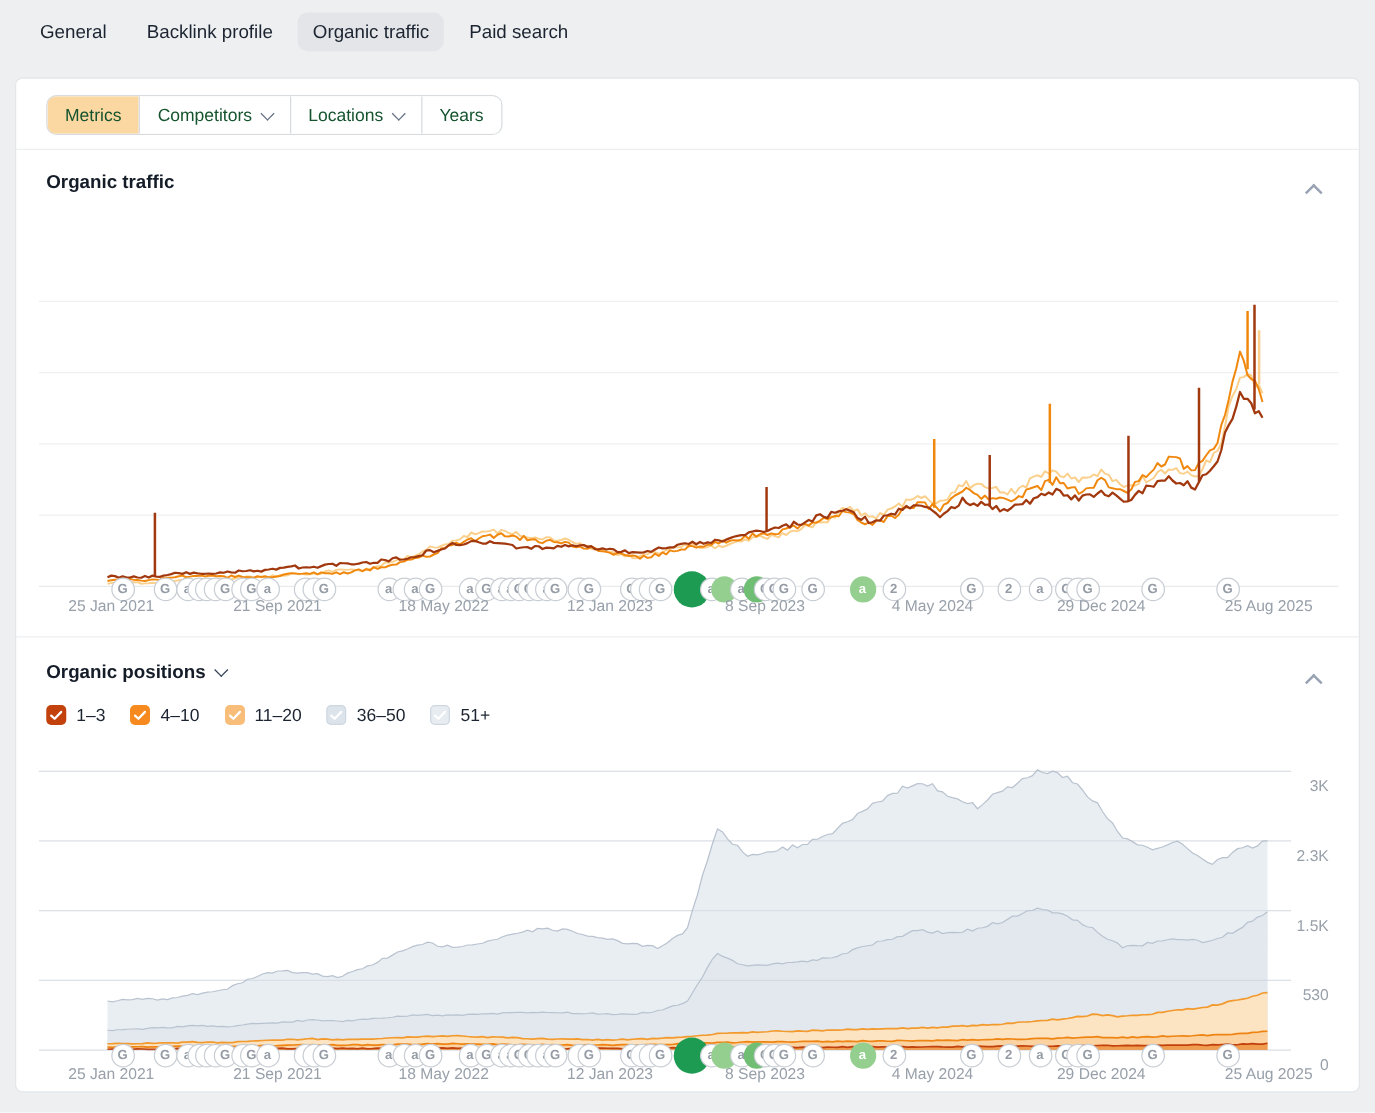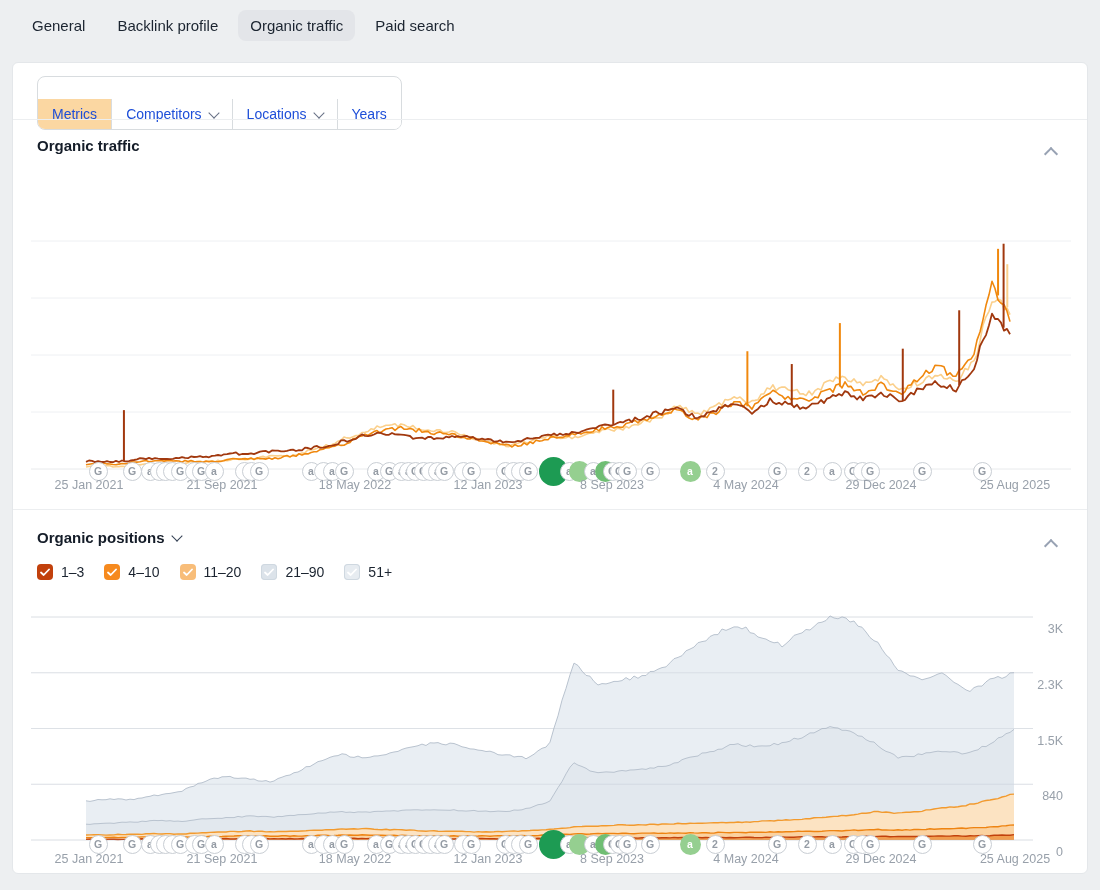--- a/index.html
+++ b/index.html
@@ -7,21 +7,21 @@
   
   .tab-bar{position:absolute;left:20px;top:10px;display:flex;gap:8px;align-items:center;}
   .tab{padding:7px 12px;border-radius:8px;font-size:15px;color:#1b2430;cursor:pointer;white-space:nowrap;}
   .tab.active{background:#e3e5e9;}
   
   .card{position:absolute;left:12px;top:62px;width:1076px;height:812px;background:#fff;border:1px solid #e4e7ea;border-radius:6px;box-sizing:border-box;}
   .divider{position:absolute;left:0;width:100%;height:1px;background:#eceef0;}
   
   .toolbar{position:absolute;left:24px;right:24px;top:13px;display:flex;align-items:center;justify-content:space-between;}
   .segmented{display:flex;border:1px solid #d8dcdf;border-radius:8px;overflow:hidden;background:#fff;}
-  .seg{display:flex;align-items:center;gap:8px;padding:7px 14px;font-size:14px;color:#1d4ed8;border-left:1px solid #d8dcdf;cursor:pointer;background:#fff;margin-top:22px;}
+  .seg{display:flex;align-items:center;gap:8px;padding:7px 14px;font-size:14px;color:#14532d;border-left:1px solid #d8dcdf;cursor:pointer;background:#fff;}
   .seg:first-child{border-left:none;}
   .seg-active{background:#fbd7a2;}
   .right-cluster{display:flex;align-items:center;gap:8px;}
   .btn{display:inline-flex;align-items:center;gap:9px;border:1px solid #d8dcdf;border-radius:8px;background:#fff;padding:7px 12px;font-size:14px;color:#101828;cursor:pointer;white-space:nowrap;}
   .chev{width:7px;height:7px;border-right:1.6px solid #667085;border-bottom:1.6px solid #667085;transform:rotate(45deg);margin-top:-3px;display:inline-block;}
   .chev.dark{border-color:#344054;}
   .collapse-btn{position:absolute;right:26px;width:20px;height:20px;display:flex;align-items:center;justify-content:center;cursor:pointer;}
   .chev-up{width:8px;height:8px;border-right:2px solid #98a2b3;border-bottom:2px solid #98a2b3;transform:rotate(-135deg);margin-top:5px;}
   .kebab{display:flex;flex-direction:column;gap:2.5px;padding:6px 8px;cursor:pointer;}
   .kebab i{width:3.5px;height:3.5px;border-radius:50%;background:#475467;display:block;}
@@ -203,21 +203,21 @@
           </svg>
         </span>
         <span class="leg-label">11–20</span>
       </div>
       <div class="leg-item">
         <span class="cbx muted" style="background: rgb(220, 227, 234);">
           <svg width="10" height="9" viewBox="0 0 10 9">
             <path d="M1 4.5 L3.7 7 L9 1.5" stroke="#fff" stroke-width="1.8" fill="none" stroke-linecap="round" stroke-linejoin="round"></path>
           </svg>
         </span>
-        <span class="leg-label">21–90</span>
+        <span class="leg-label">36–50</span>
       </div>
       <div class="leg-item">
         <span class="cbx muted" style="background: rgb(231, 236, 241);">
           <svg width="10" height="9" viewBox="0 0 10 9">
             <path d="M1 4.5 L3.7 7 L9 1.5" stroke="#fff" stroke-width="1.8" fill="none" stroke-linecap="round" stroke-linejoin="round"></path>
           </svg>
         </span>
         <span class="leg-label">51+</span>
       </div>
     </div>
@@ -243,21 +243,21 @@
         <line x1="0" y1="59.75" x2="1002" y2="59.75" stroke="rgba(170,180,192,0.25)" stroke-width="1"></line>
         <line x1="0" y1="115.5" x2="1002" y2="115.5" stroke="rgba(170,180,192,0.25)" stroke-width="1"></line>
         <line x1="0" y1="171.25" x2="1002" y2="171.25" stroke="rgba(170,180,192,0.25)" stroke-width="1"></line>
         <line x1="0" y1="227" x2="1002" y2="227" stroke="rgba(170,180,192,0.25)" stroke-width="1"></line>
       </svg>
   </div>
   <div id="yticks2">
       <div class="ytick" style="top: 559px;">3K</div>
       <div class="ytick" style="top: 614.75px;">2.3K</div>
       <div class="ytick" style="top: 670.5px;">1.5K</div>
-      <div class="ytick" style="top: 726.25px;">840</div>
+      <div class="ytick" style="top: 726.25px;">530</div>
       <div class="ytick" style="top: 782px;">0</div>
     </div>
   <div id="markers2">
       <div class="badge white" style="left: 75.5px; top: 771.5px;">G</div>
       <div class="badge white" style="left: 109.5px; top: 771.5px;">G</div>
       <div class="badge white" style="left: 127.5px; top: 771.5px;">a</div>
       <div class="badge white" style="left: 136.5px; top: 771.5px;"></div>
       <div class="badge white" style="left: 142.5px; top: 771.5px;"></div>
       <div class="badge white" style="left: 149.5px; top: 771.5px;"></div>
       <div class="badge white" style="left: 157.5px; top: 771.5px;">G</div>

